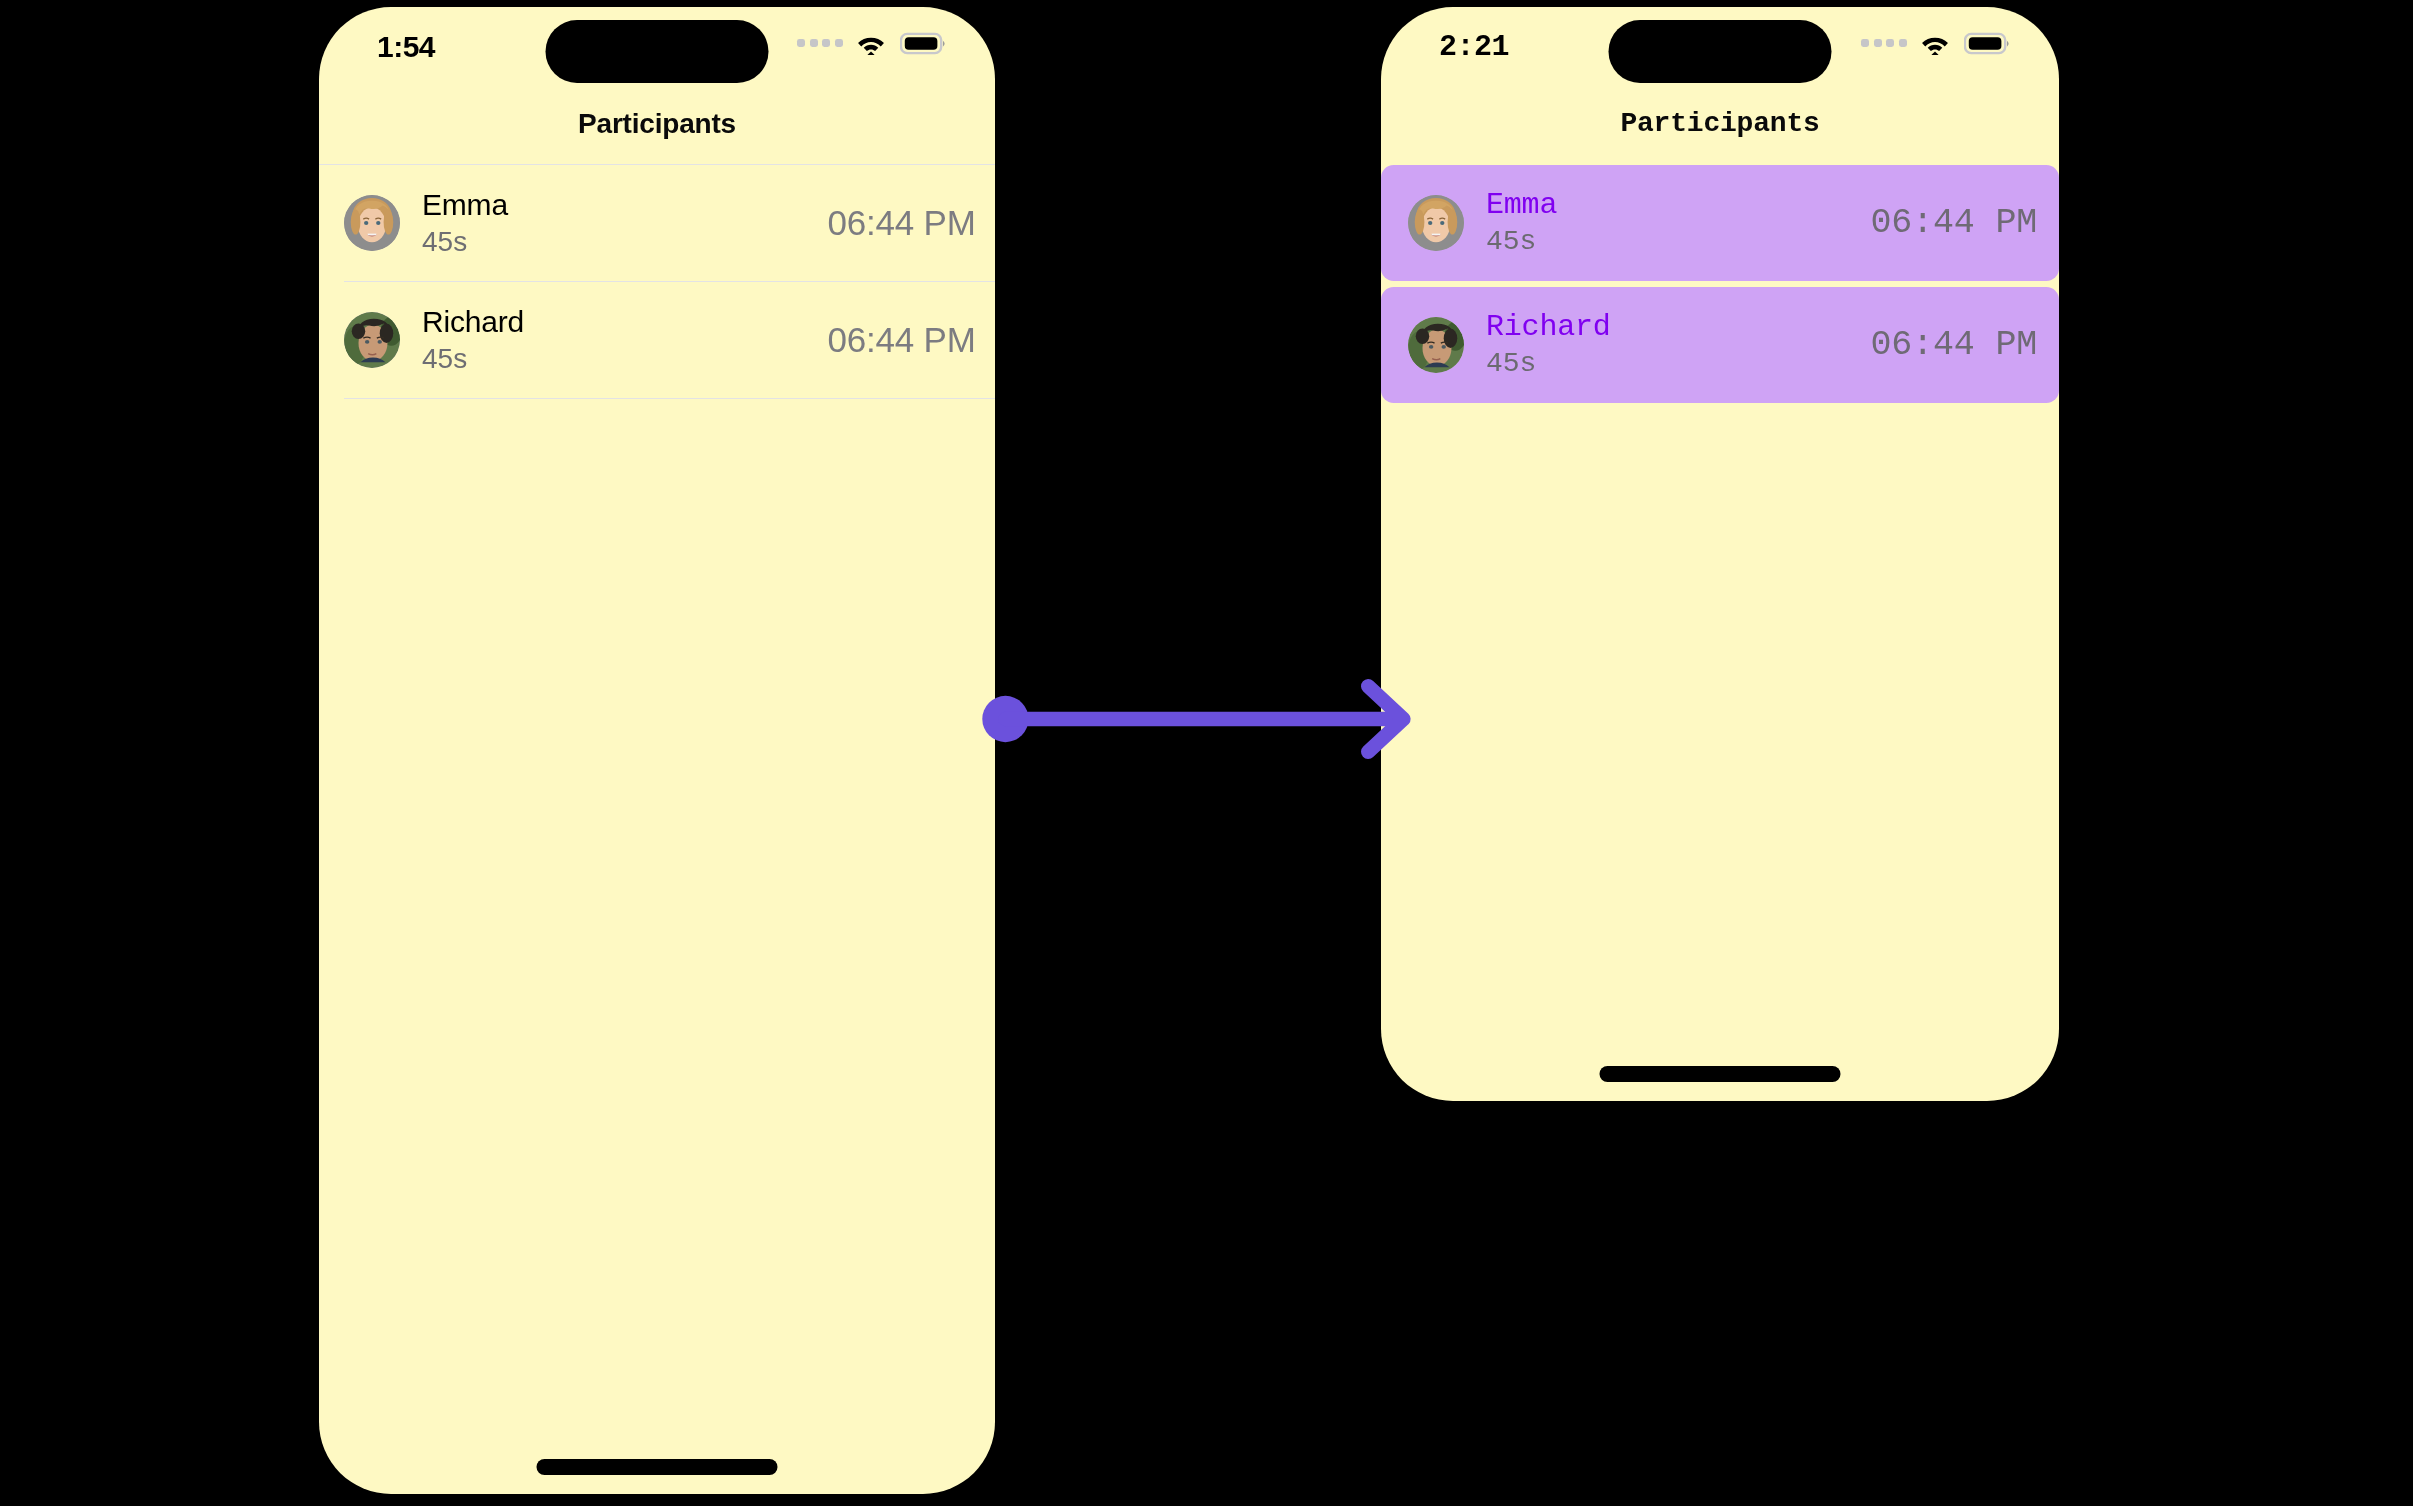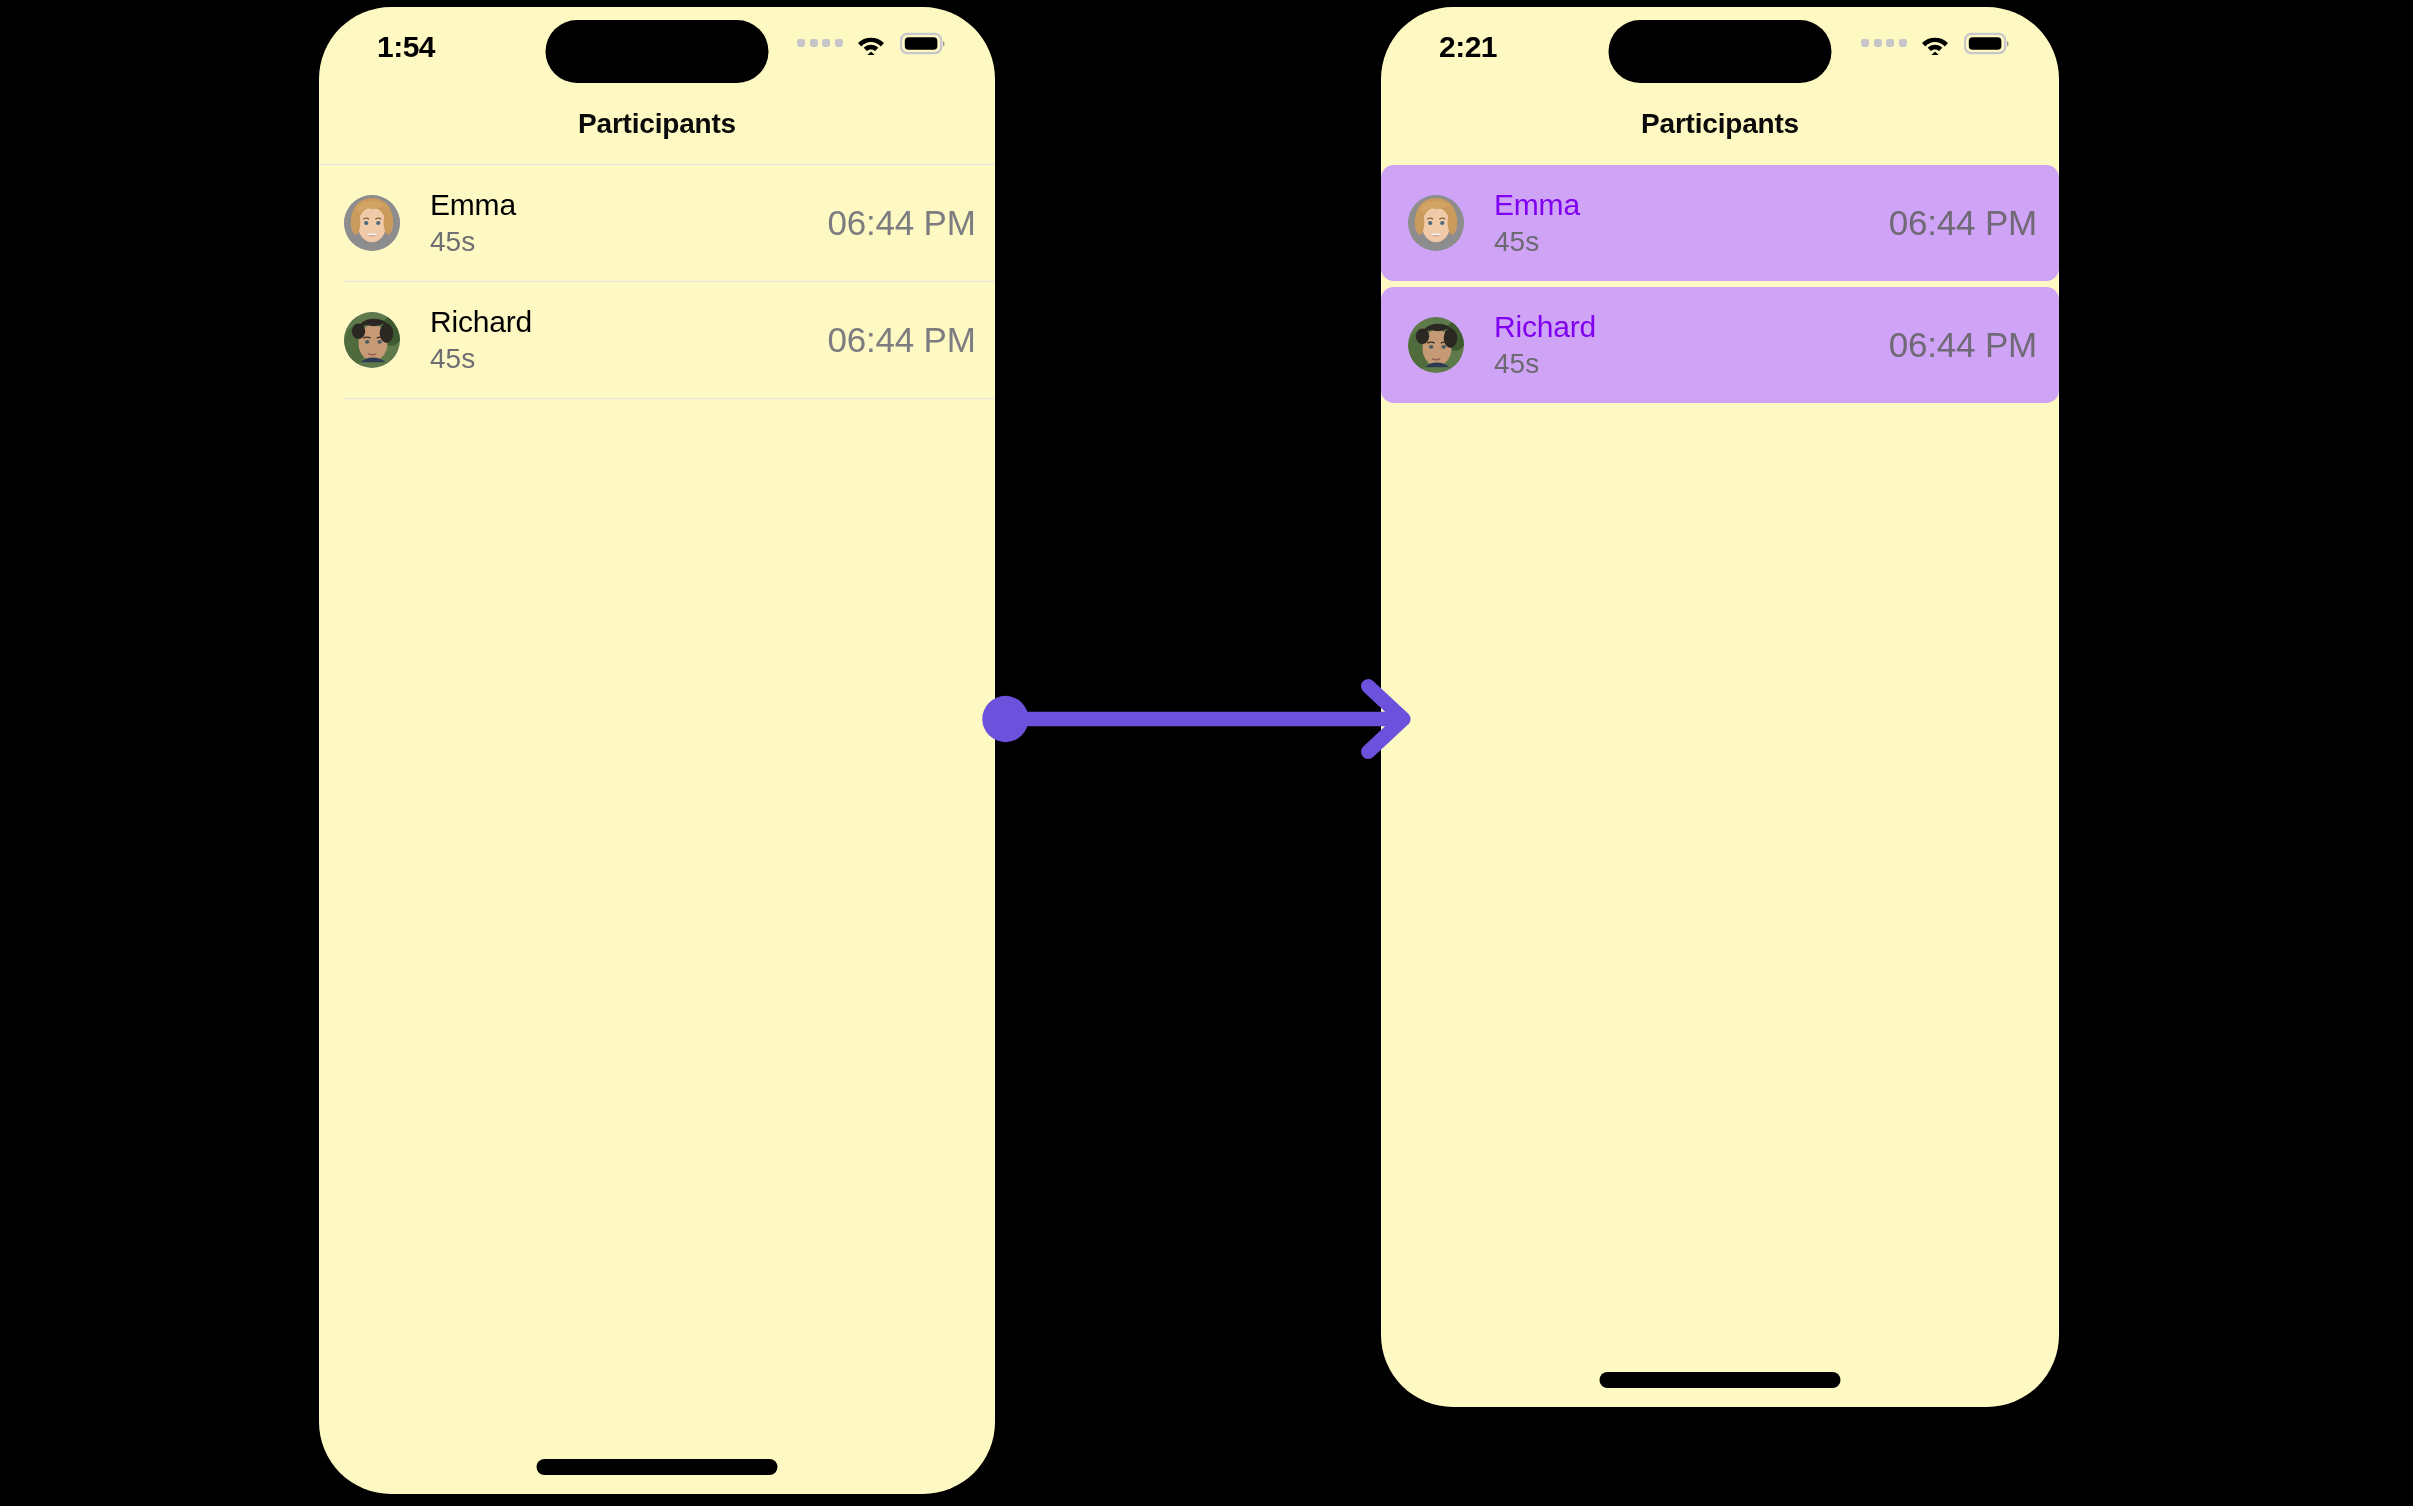--- a/index.html
+++ b/index.html
@@ -25,21 +25,22 @@
   .phone-left {
     left: 319px;
     top: 6.8px;
     width: 676px;
     height: 1487px;
   }
   .phone-right {
     left: 1381px;
     top: 6.8px;
     width: 678px;
-    height: 1400px;
+    height: 1094px;
+    font-family: Liberation Mono, monospace;
   }
 
   
   .status-bar {
     position: relative;
     height: 84px;
     width: 100%;
   }
   .status-time {
     position: absolute;
@@ -121,21 +122,21 @@
     height: 56px;
     border-radius: 50%;
     overflow: hidden;
     flex: none;
     background: #9a9a9a;
     position: relative;
   }
   .avatar svg { display: block; width: 100%; height: 100%; }
 
   .row-text {
-    margin-left: 30px;
+    margin-left: 22px;
     display: flex;
     flex-direction: column;
     justify-content: center;
     gap: 7.7px;
   }
   .row-name {
     font-size: 30px;
     color: #000000;
     line-height: 1;
     letter-spacing: -0.2px;

